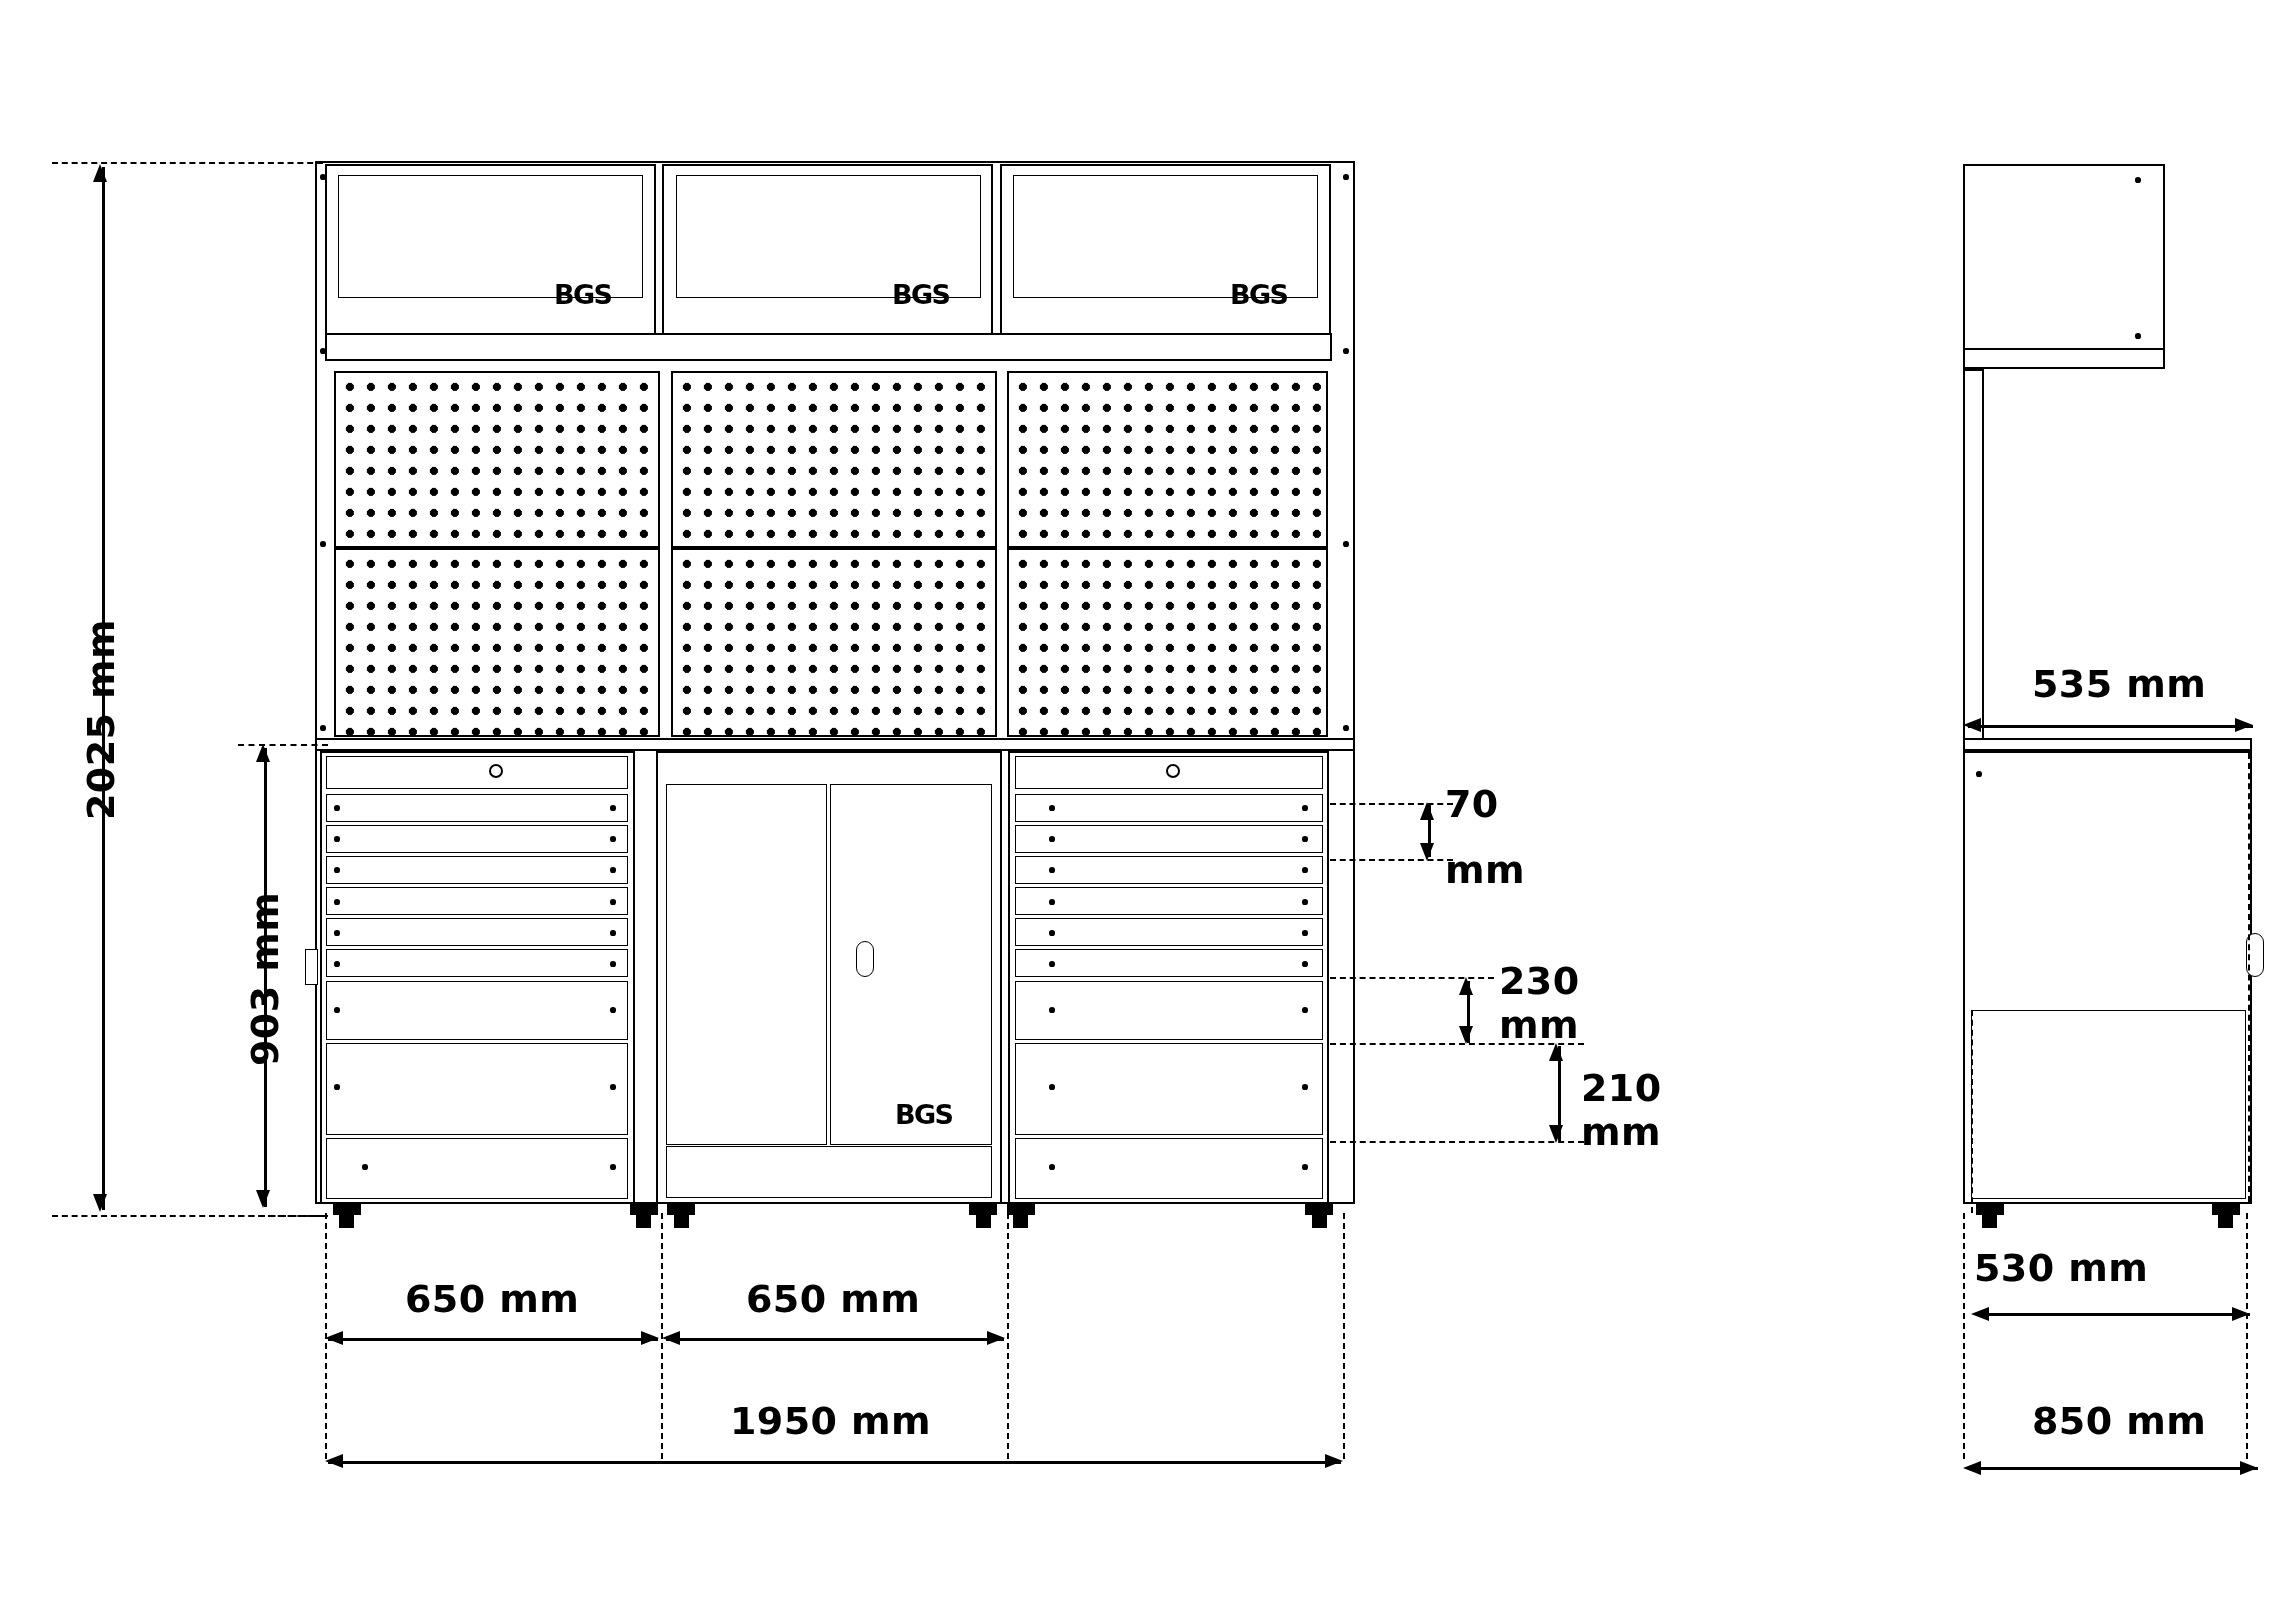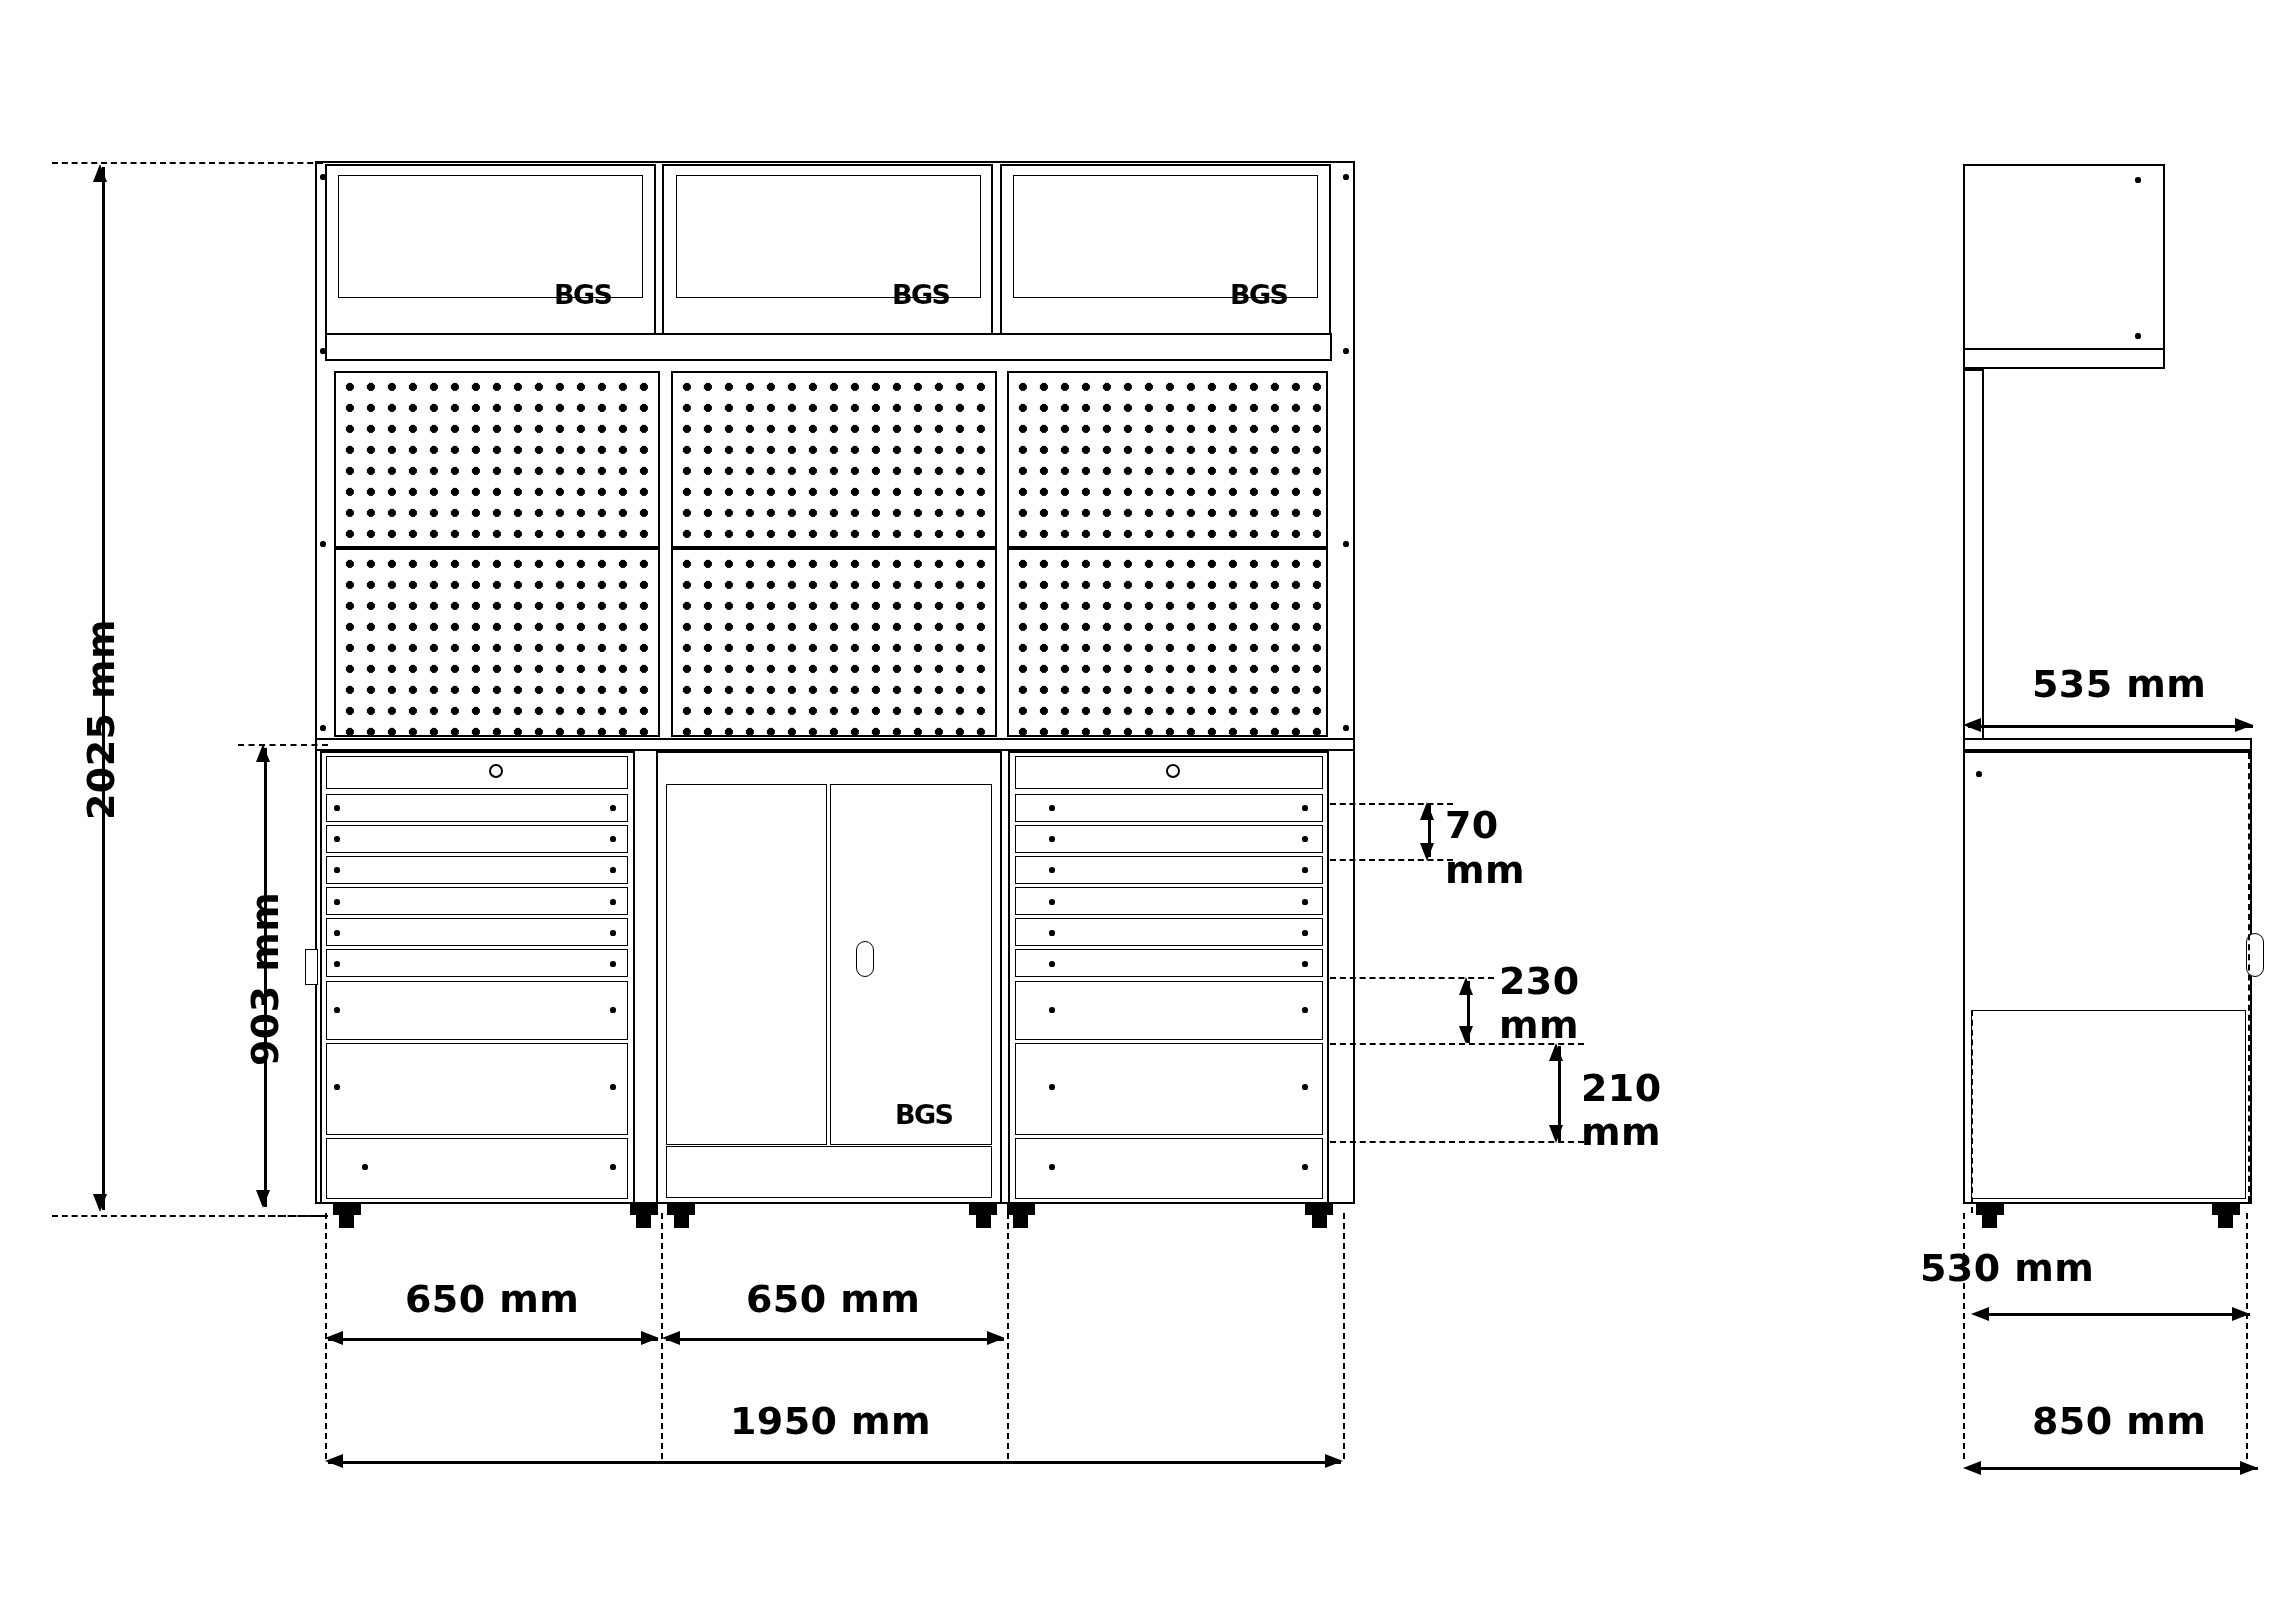--- a/index.html
+++ b/index.html
@@ -182,21 +182,21 @@
     <div class="ah down" style="left:256px;top:1190px;"></div>
     <div class="lbl sz vert" style="left:243px;top:1066px;transform:rotate(-90deg);">903 mm</div>
   </div>
 
   <div>
     <div class="dash-h" style="left:1330px;top:803px;width:123px;"></div>
     <div class="dash-h" style="left:1330px;top:859px;width:123px;"></div>
     <div class="ln vl" style="left:1428px;top:805px;height:52px;"></div>
     <div class="ah up" style="left:1420px;top:802px;"></div>
     <div class="ah down" style="left:1420px;top:843px;"></div>
-    <div class="lbl sz" style="left:1445px;top:803px;">70</div>
+    <div class="lbl sz" style="left:1445px;top:782px;">70</div>
     <div class="lbl sz" style="left:1445px;top:848px;">mm</div>
   </div>
 
   <div>
     <div class="dash-h" style="left:1330px;top:977px;width:164px;"></div>
     <div class="dash-h" style="left:1330px;top:1043px;width:254px;"></div>
     <div class="ln vl" style="left:1467px;top:981px;height:62px;"></div>
     <div class="ah up" style="left:1459px;top:977px;"></div>
     <div class="ah down" style="left:1459px;top:1026px;"></div>
     <div class="lbl sz" style="left:1499px;top:959px;">230</div>
@@ -263,21 +263,21 @@
     <div class="foot" style="left:2218px;top:1215px;width:14.8px;height:13px;"></div>
 
     <div class="ln hl" style="left:1968px;top:725px;width:285px;"></div>
     <div class="ah left" style="left:1963px;top:718px;"></div>
     <div class="ah right" style="left:2235px;top:718px;"></div>
     <div class="lbl sz" style="left:2032px;top:662px;">535 mm</div>
 
     <div class="ln hl" style="left:1976px;top:1313px;width:274px;"></div>
     <div class="ah left" style="left:1971px;top:1307px;"></div>
     <div class="ah right" style="left:2232px;top:1307px;"></div>
-    <div class="lbl sz" style="left:1920px;top:1246px;">530 mm</div>
+    <div class="lbl sz" style="left:1974px;top:1246px;">530 mm</div>
 
     <div class="ln hl" style="left:1968px;top:1467px;width:290px;"></div>
     <div class="ah left" style="left:1963px;top:1461px;"></div>
     <div class="ah right" style="left:2240px;top:1461px;"></div>
     <div class="lbl sz" style="left:2032px;top:1399px;">850 mm</div>
   </div>
 
 </div>
 
 

